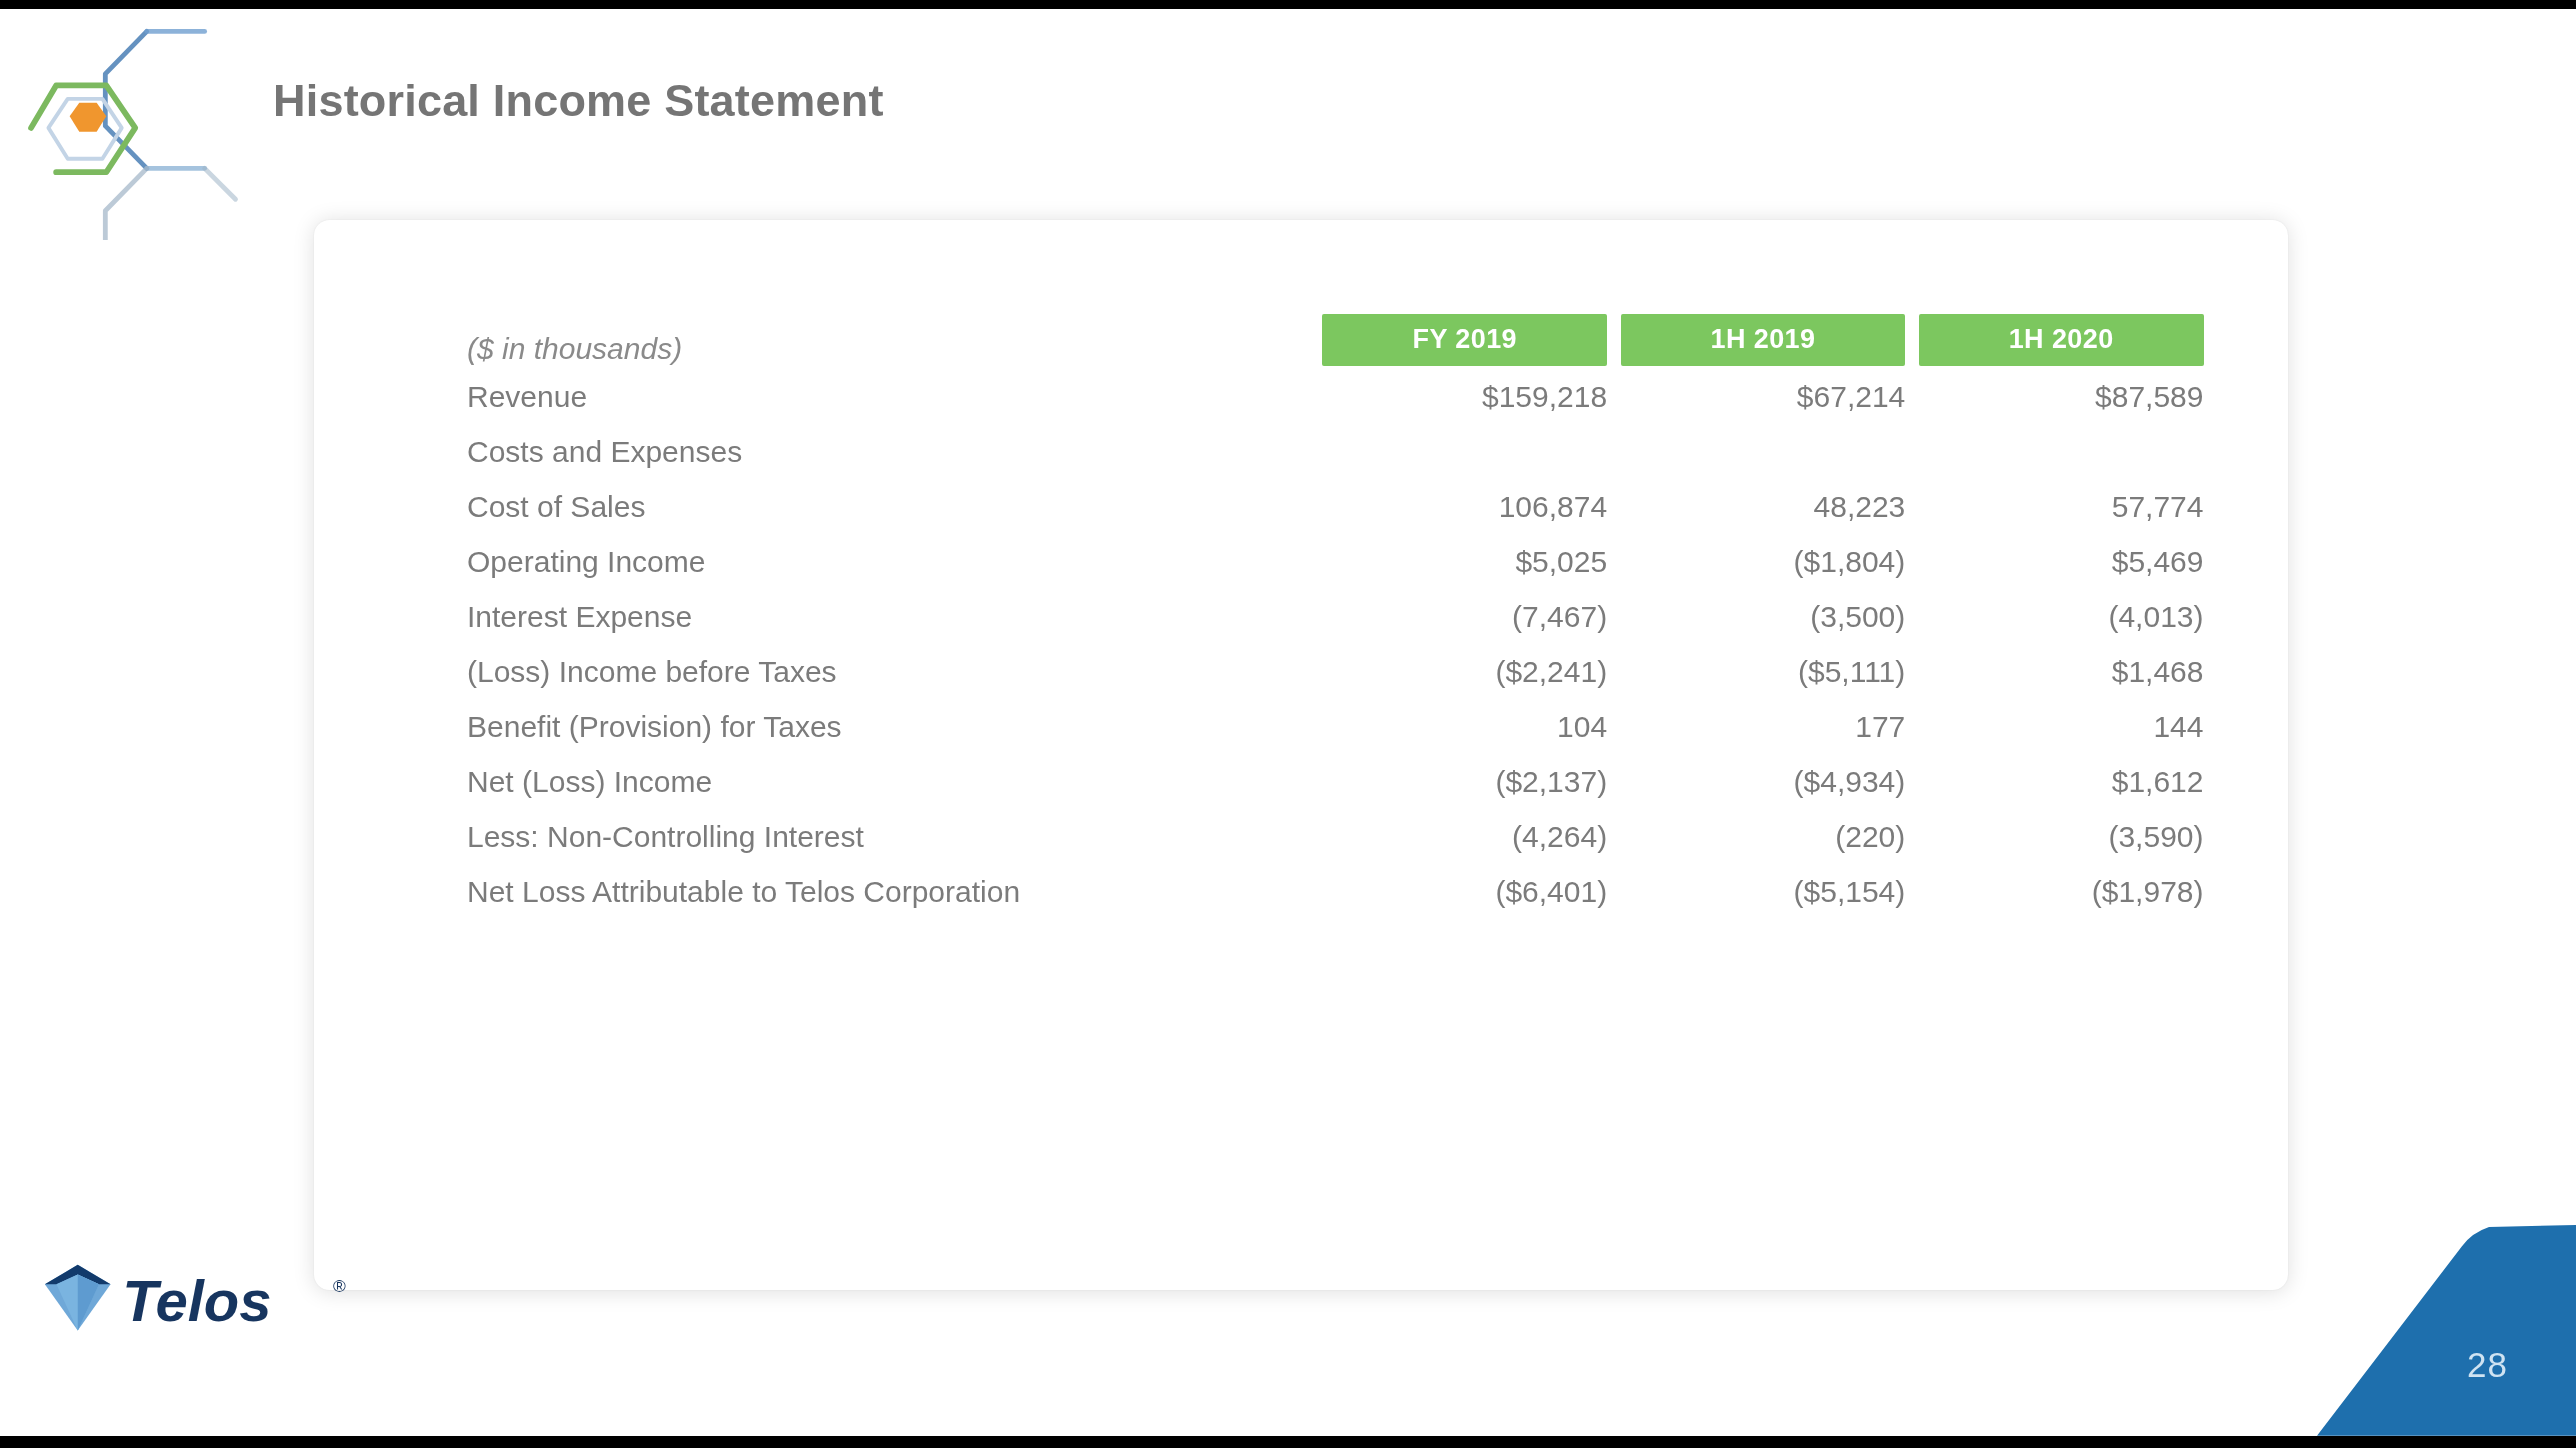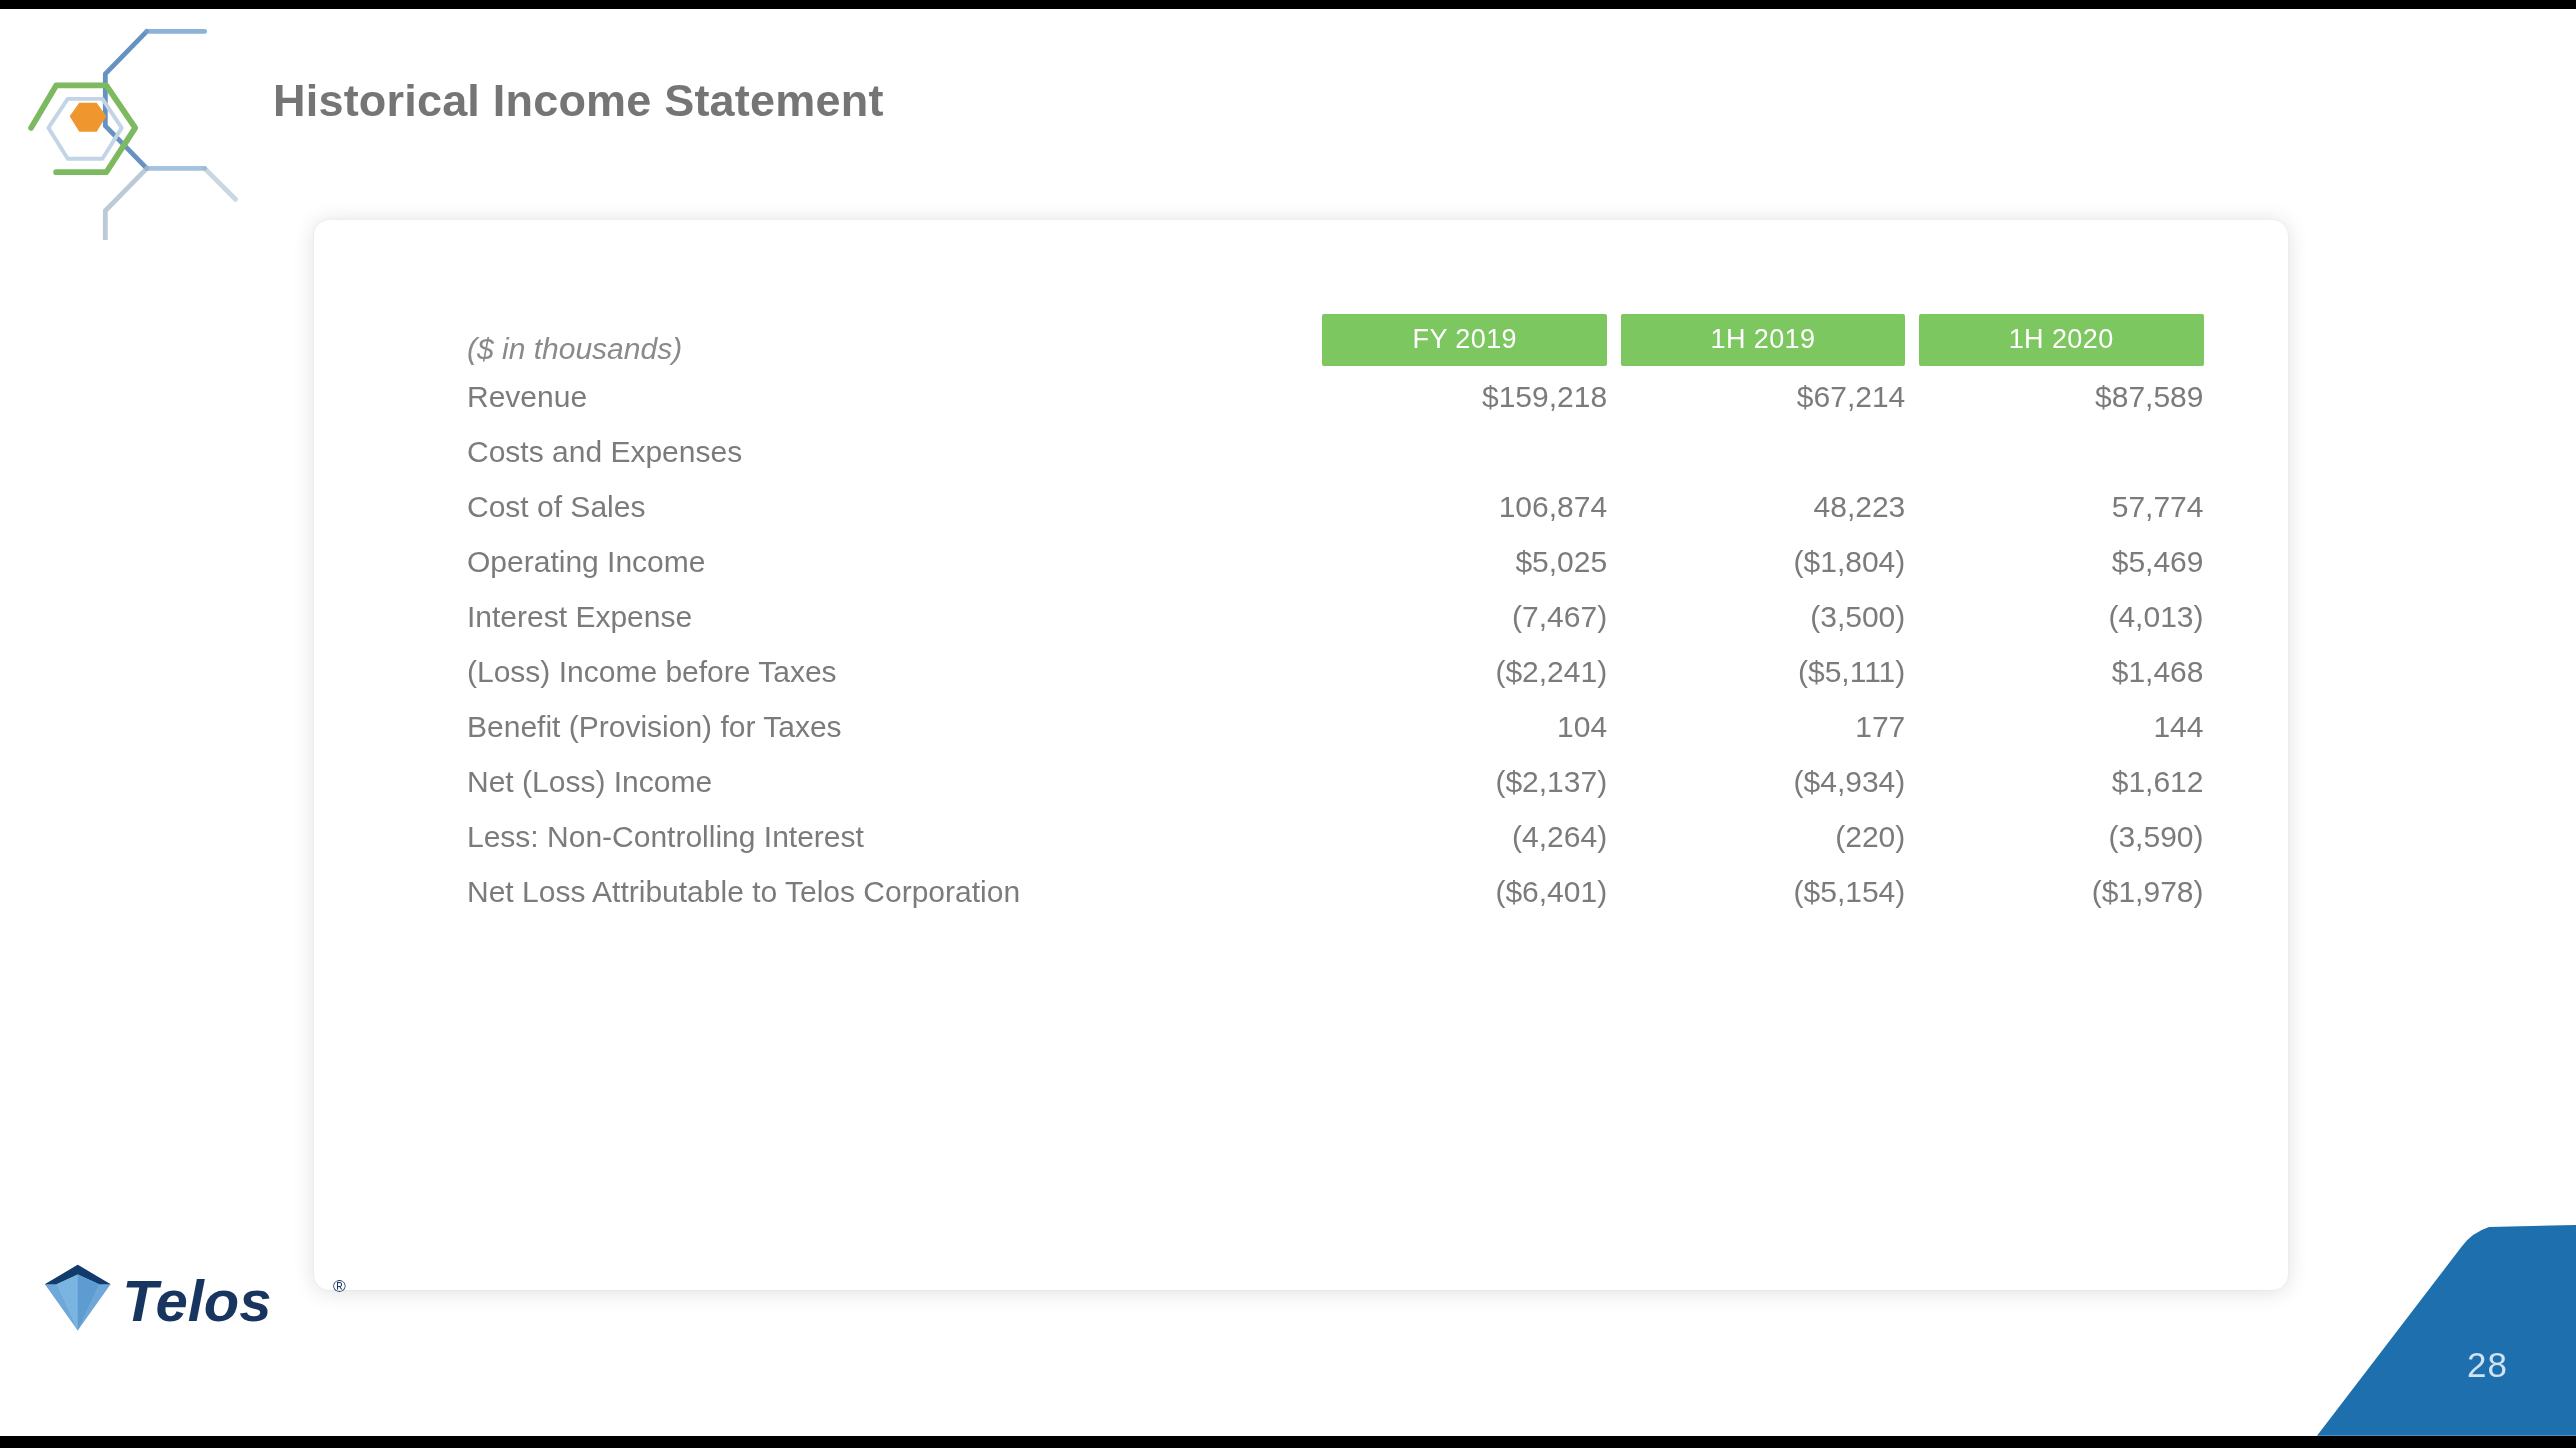--- a/index.html
+++ b/index.html
@@ -63,21 +63,21 @@
   .lvl1{padding-left:37px;}
 
   .units{font-style:italic;font-size:30px;color:#8a8a8a;}
 
   .badge{
     display:inline-block;
     width:100%;
     box-sizing:border-box;
     background:#7cc75f;
     color:#ffffff;
-    font-weight:normal;
+    font-weight:bold;
     font-size:27px;
     text-align:center;
     padding:10.6px 0 10.6px 0;
     border-radius:1.9px;
     letter-spacing:0.4px;
   }
   td.badge-cell{padding-right:13.5px;}
 
   
   .telos-logo{position:absolute;left:41px;top:1261px;width:319px;height:75px;}

